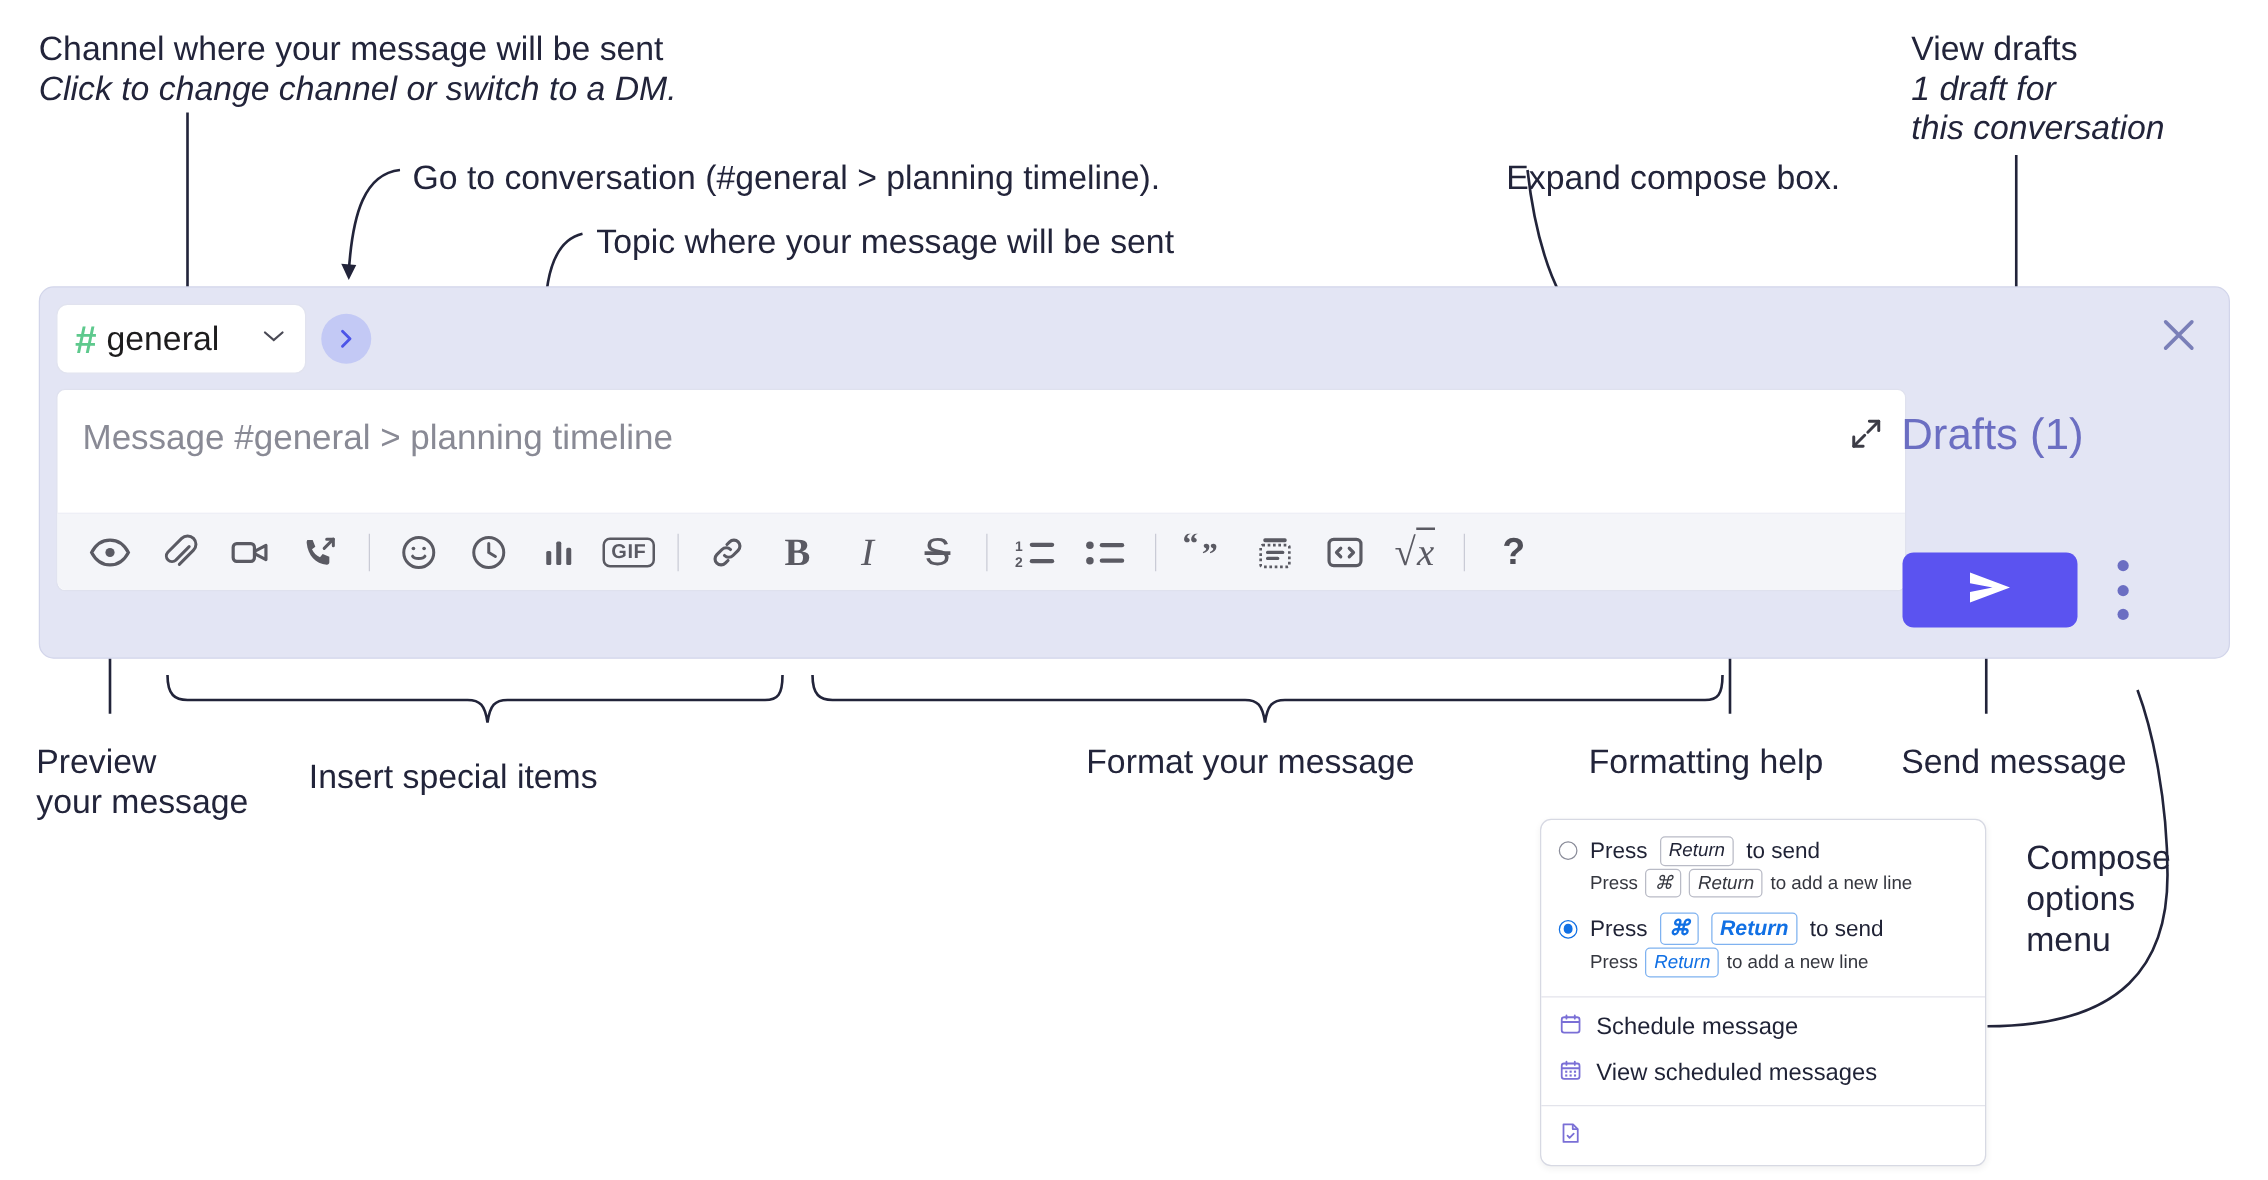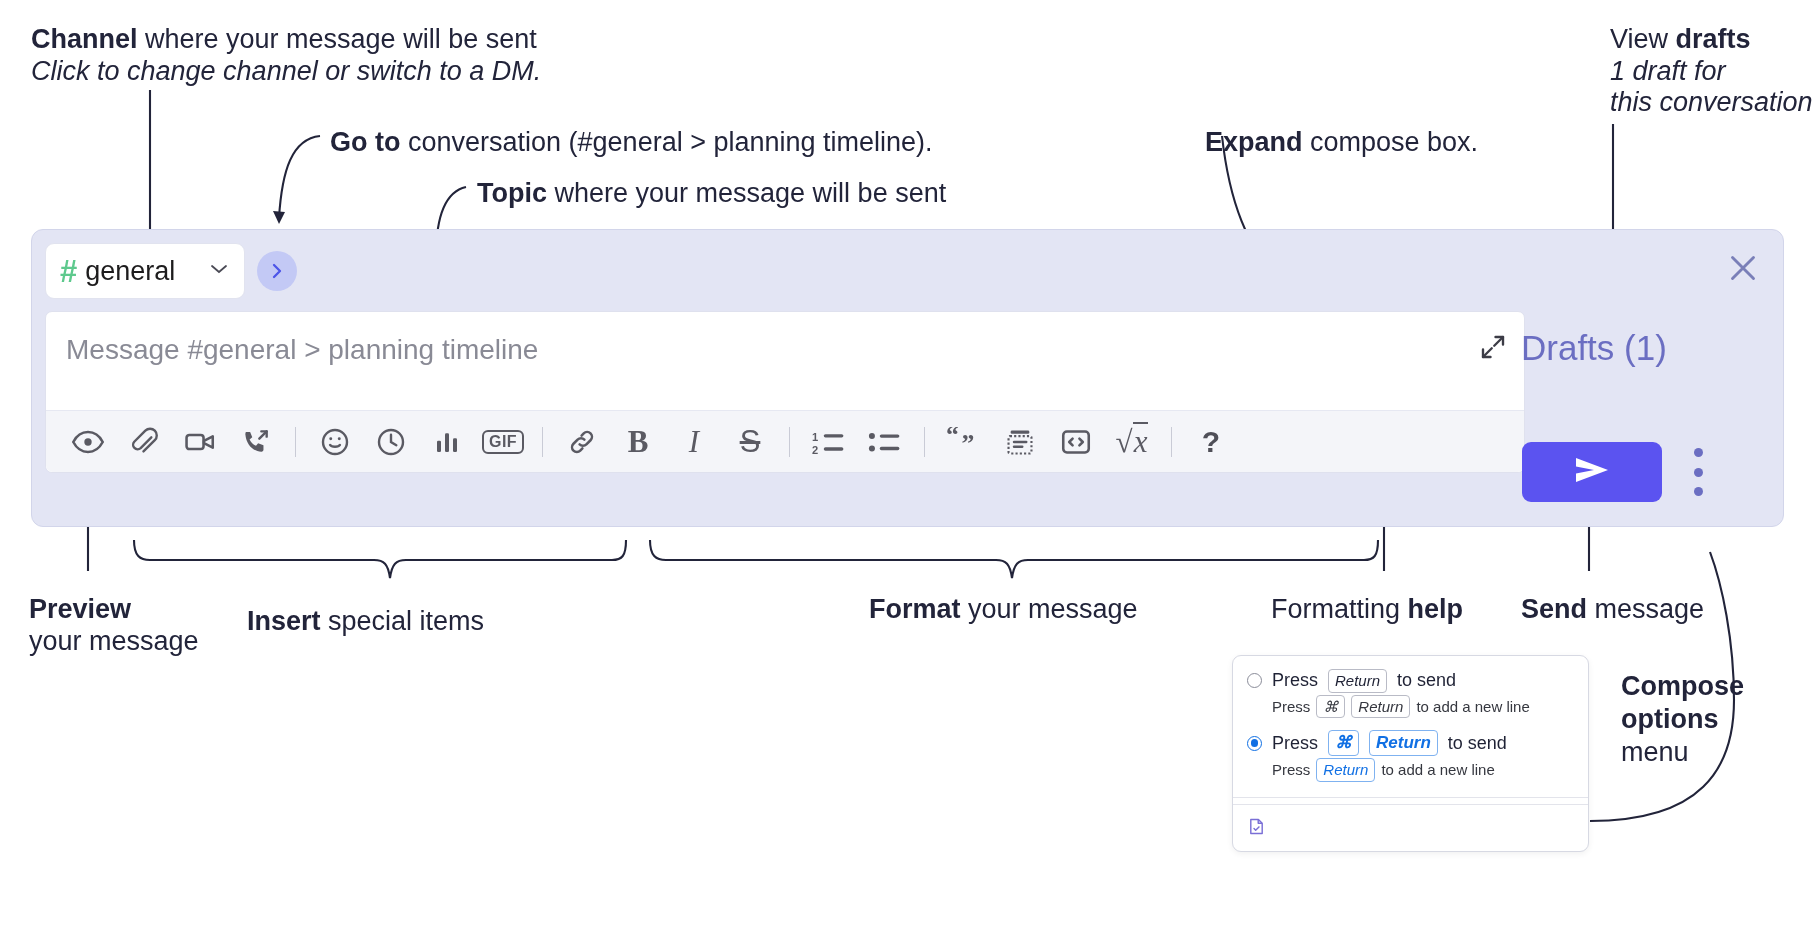--- a/index.html
+++ b/index.html
@@ -5,21 +5,21 @@
   html,body{margin:0;padding:0;}
   body{
     width:1814px;height:944px;
     background:#ffffff;
     font-family:"Liberation Sans", sans-serif;
     color:#1f2235;
     position:relative;
     overflow:hidden;
   }
   .anno{position:absolute;font-size:27px;line-height:1.17;color:#22243a;white-space:nowrap;}
-  .anno b{font-weight:700;}
+  .anno b{font-weight:400;}
   .anno i{font-style:italic;}
   .svg-layer{position:absolute;left:0;top:0;width:1814px;height:944px;pointer-events:none;}
 
   
   #compose{
     position:absolute;left:31px;top:229px;width:1753px;height:298px;
     background:#e3e5f4;border:1px solid #d2d5ea;border-radius:12px;
     box-sizing:border-box;
   }
   #compose-inner{position:absolute;left:13px;top:13px;width:1480px;}
@@ -106,21 +106,21 @@
 </div>
 
 <div class="anno" style="left:477px;top:178px;">
   <b>Topic</b><span> where your message will be sent</span>
 </div>
 
 <div class="anno" style="left:1205px;top:127px;">
   <b>Expand</b><span> compose box.</span>
 </div>
 
-<div class="anno" style="left:1610px;top:24px;">
+<div class="anno" style="left:1529px;top:24px;">
   <div><span>View </span><b>drafts</b></div>
   <div><i>1 draft for</i></div>
   <div><i>this conversation</i></div>
 </div>
 
 <div class="anno" style="left:29px;top:594px;">
   <div><b>Preview</b></div>
   <div><span>your message</span></div>
 </div>
 
@@ -409,21 +409,49 @@
     <span class="t">to send</span>
   </div>
   <div class="sub-row">
     <span>Press</span>
     <span class="key blue">Return</span>
     <span>to add a new line</span>
   </div>
 
   <div class="mdiv"></div>
 
-
+  <div class="mitem">
+    <span>
+      <svg width="19" height="19" viewBox="0 0 20 20" fill="none" stroke="#7a6fd6" stroke-width="1.5">
+          <rect x="2.5" y="4" width="15" height="13" rx="2"></rect>
+          <path d="M2.5 8 H17.5"></path>
+          <path d="M6.5 2.4 V5.2 M13.5 2.4 V5.2" stroke-linecap="round"></path>
+        </svg>
+    </span>
+    <span>Schedule message</span>
+  </div>
+
+  <div class="mitem">
+    <span>
+      <svg width="19" height="19" viewBox="0 0 20 20" fill="none" stroke="#7a6fd6" stroke-width="1.5">
+          <rect x="2.5" y="4" width="15" height="13" rx="2"></rect>
+          <path d="M2.5 8 H17.5"></path>
+          <path d="M6.5 2.4 V5.2 M13.5 2.4 V5.2" stroke-linecap="round"></path>
+          <g fill="#7a6fd6" stroke="none">
+            <rect x="5.4" y="10" width="1.8" height="1.8"></rect>
+            <rect x="9.1" y="10" width="1.8" height="1.8"></rect>
+            <rect x="12.8" y="10" width="1.8" height="1.8"></rect>
+            <rect x="5.4" y="13.2" width="1.8" height="1.8"></rect>
+            <rect x="9.1" y="13.2" width="1.8" height="1.8"></rect>
+            <rect x="12.8" y="13.2" width="1.8" height="1.8"></rect>
+          </g>
+        </svg>
+    </span>
+    <span>View scheduled messages</span>
+  </div>
 
   <div class="mdiv"></div>
 
   <div class="mitem" style="padding-bottom:10px;">
     <span>
       <svg width="19" height="19" viewBox="0 0 20 20" fill="none" stroke="#7a6fd6" stroke-width="1.5" stroke-linejoin="round">
           <path d="M4 2.6 H12 L16 6.6 V17.4 H4 Z"></path>
           <path d="M11.8 2.8 V6.6 H15.8"></path>
           <path d="M7.4 12.2 L9.1 13.9 L12.6 10.4" stroke-linecap="round"></path>
         </svg>

